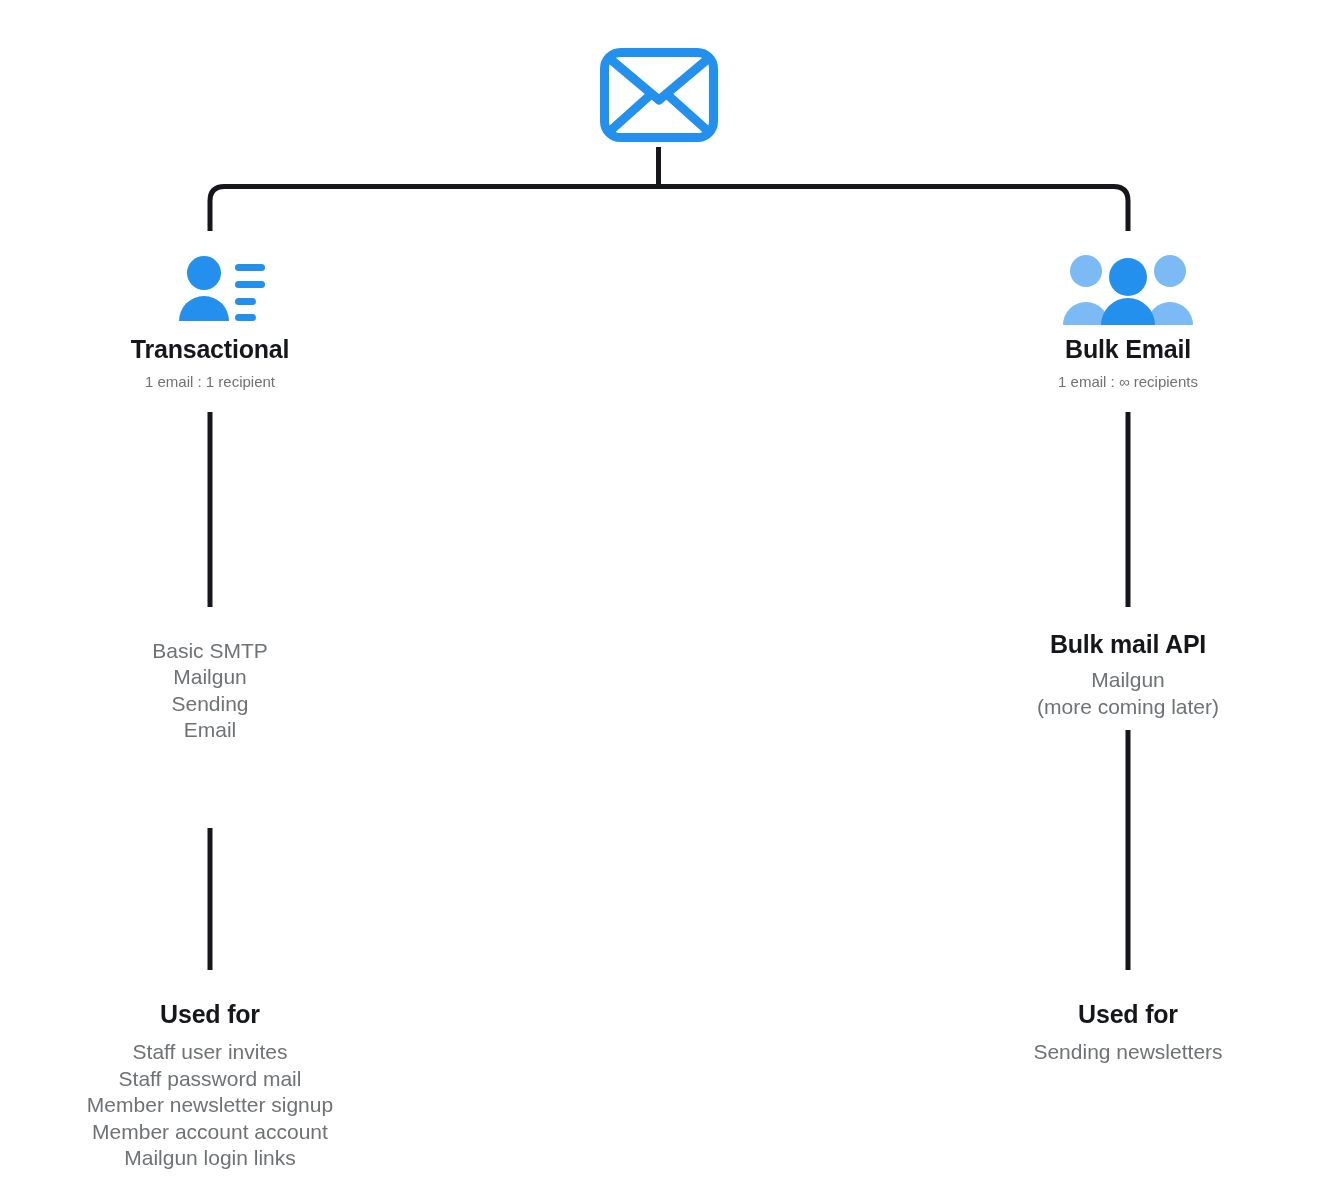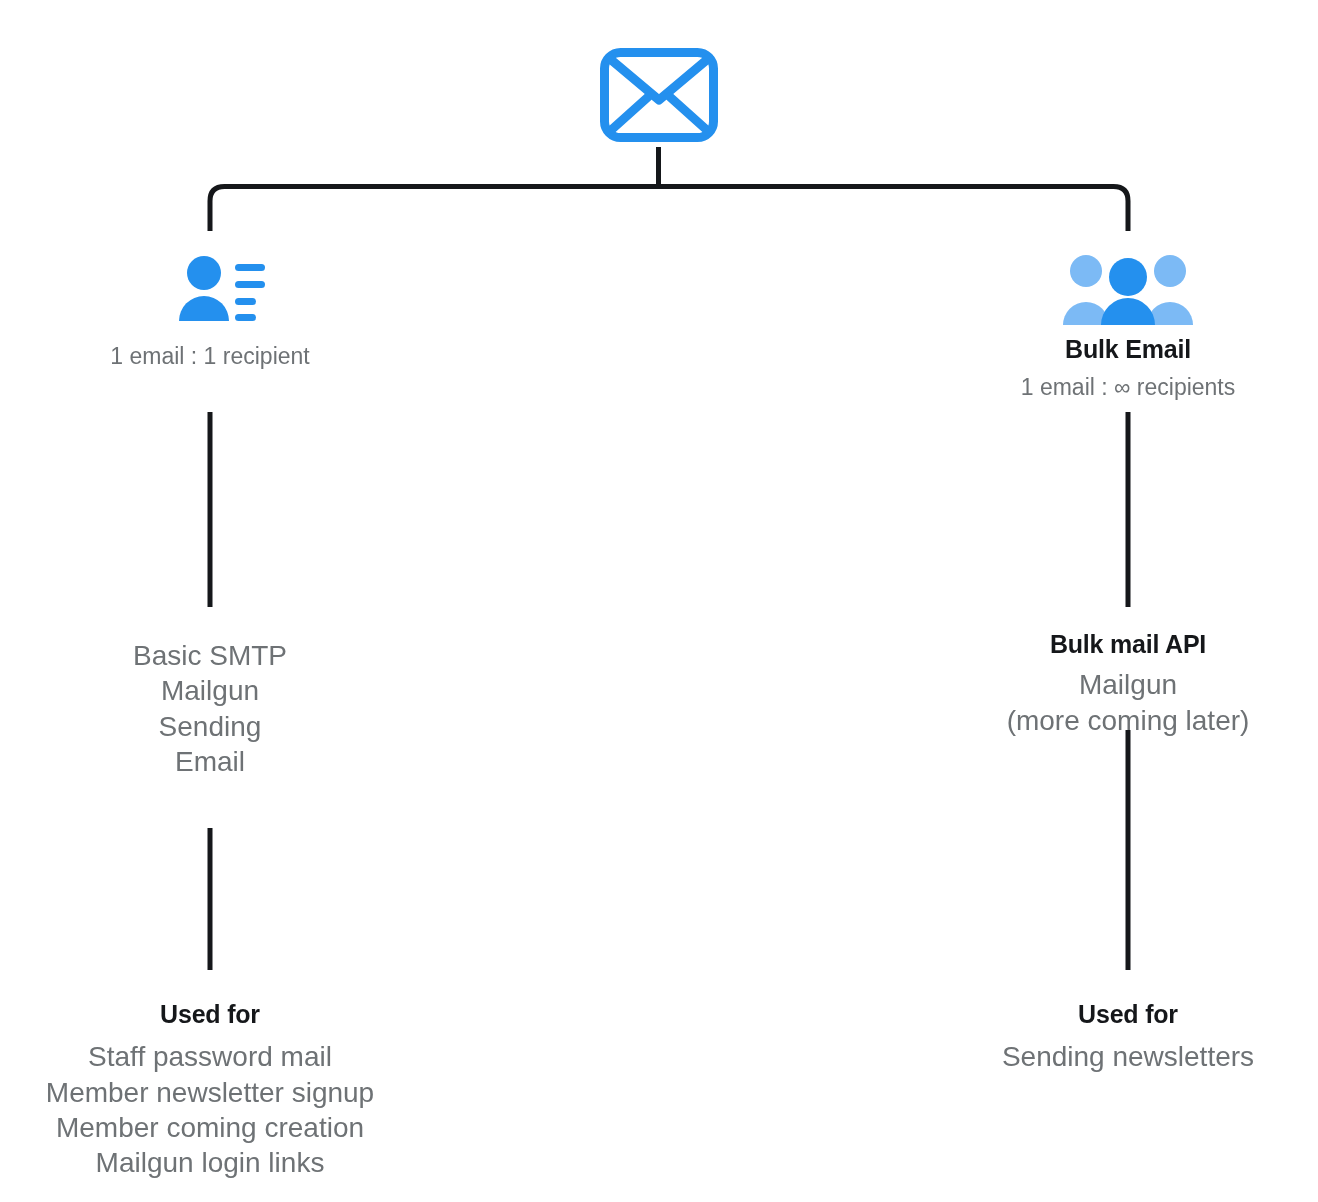--- a/index.html
+++ b/index.html
@@ -31,28 +31,28 @@
   }
   .node-title {
     font-size: 25px;
     font-weight: bold;
     color: #15171a;
     letter-spacing: -0.2px;
     line-height: 1.25;
     white-space: nowrap;
   }
   .node-sub {
-    font-size: 23px;
+    font-size: 15px;
     font-weight: normal;
     color: #6e7275;
     line-height: 1.26;
     white-space: nowrap;
   }
   .node-sub-list {
-    font-size: 28px;
+    font-size: 21px;
     font-weight: normal;
     color: #6e7275;
     line-height: 1.26;
     white-space: nowrap;
   }
   .icon-wrap {
     position: absolute;
   }
 </style>
 </head>
@@ -91,38 +91,40 @@
       <circle cx="29" cy="18" r="17" fill="#2490ee"></circle>
       <path d="M 4 66 A 25 25 0 0 1 54 66 Z" fill="#2490ee"></path>
       <rect x="60" y="9" width="30" height="7" rx="3.5" fill="#2490ee"></rect>
       <rect x="60" y="26" width="30" height="7" rx="3.5" fill="#2490ee"></rect>
       <rect x="60" y="43" width="21" height="7" rx="3.5" fill="#2490ee"></rect>
       <rect x="60" y="59" width="21" height="7" rx="3.5" fill="#2490ee"></rect>
     </svg>
   </div>
 
   <div class="node" style="left:10px; top:334px; width:400px;">
+    <div class="node-title">Transactional</div>
     <div class="node-sub" style="margin-top:8px;">1 email : 1 recipient</div>
   </div>
 
   <div class="node" style="left:10px; top:629px; width:400px;">
     <div class="node-sub-list" style="margin-top:9px;">
       <div>Basic SMTP</div>
       <div>Mailgun</div>
       <div>Sending</div>
       <div>Email</div>
     </div>
   </div>
 
   <div class="node" style="left:0px; top:999px; width:420px;">
     <div class="node-title">Used for</div>
     <div class="node-sub-list" style="margin-top:9px;">
+      <div>Staff user invites</div>
       <div>Staff password mail</div>
       <div>Member newsletter signup</div>
-      <div>Member coming creation</div>
+      <div>Member account account</div>
       <div>Mailgun login links</div>
     </div>
   </div>
 
   <div class="icon-wrap" style="left:1063px; top:254px; width:130px; height:72px;">
     <svg width="130" height="72" viewBox="0 0 130 72" xmlns="http://www.w3.org/2000/svg">
 
       <circle cx="23" cy="17" r="16" fill="#7cbaf5"></circle>
       <path d="M 0 71 A 23 23 0 0 1 46 71 Z" fill="#7cbaf5"></path>
 

